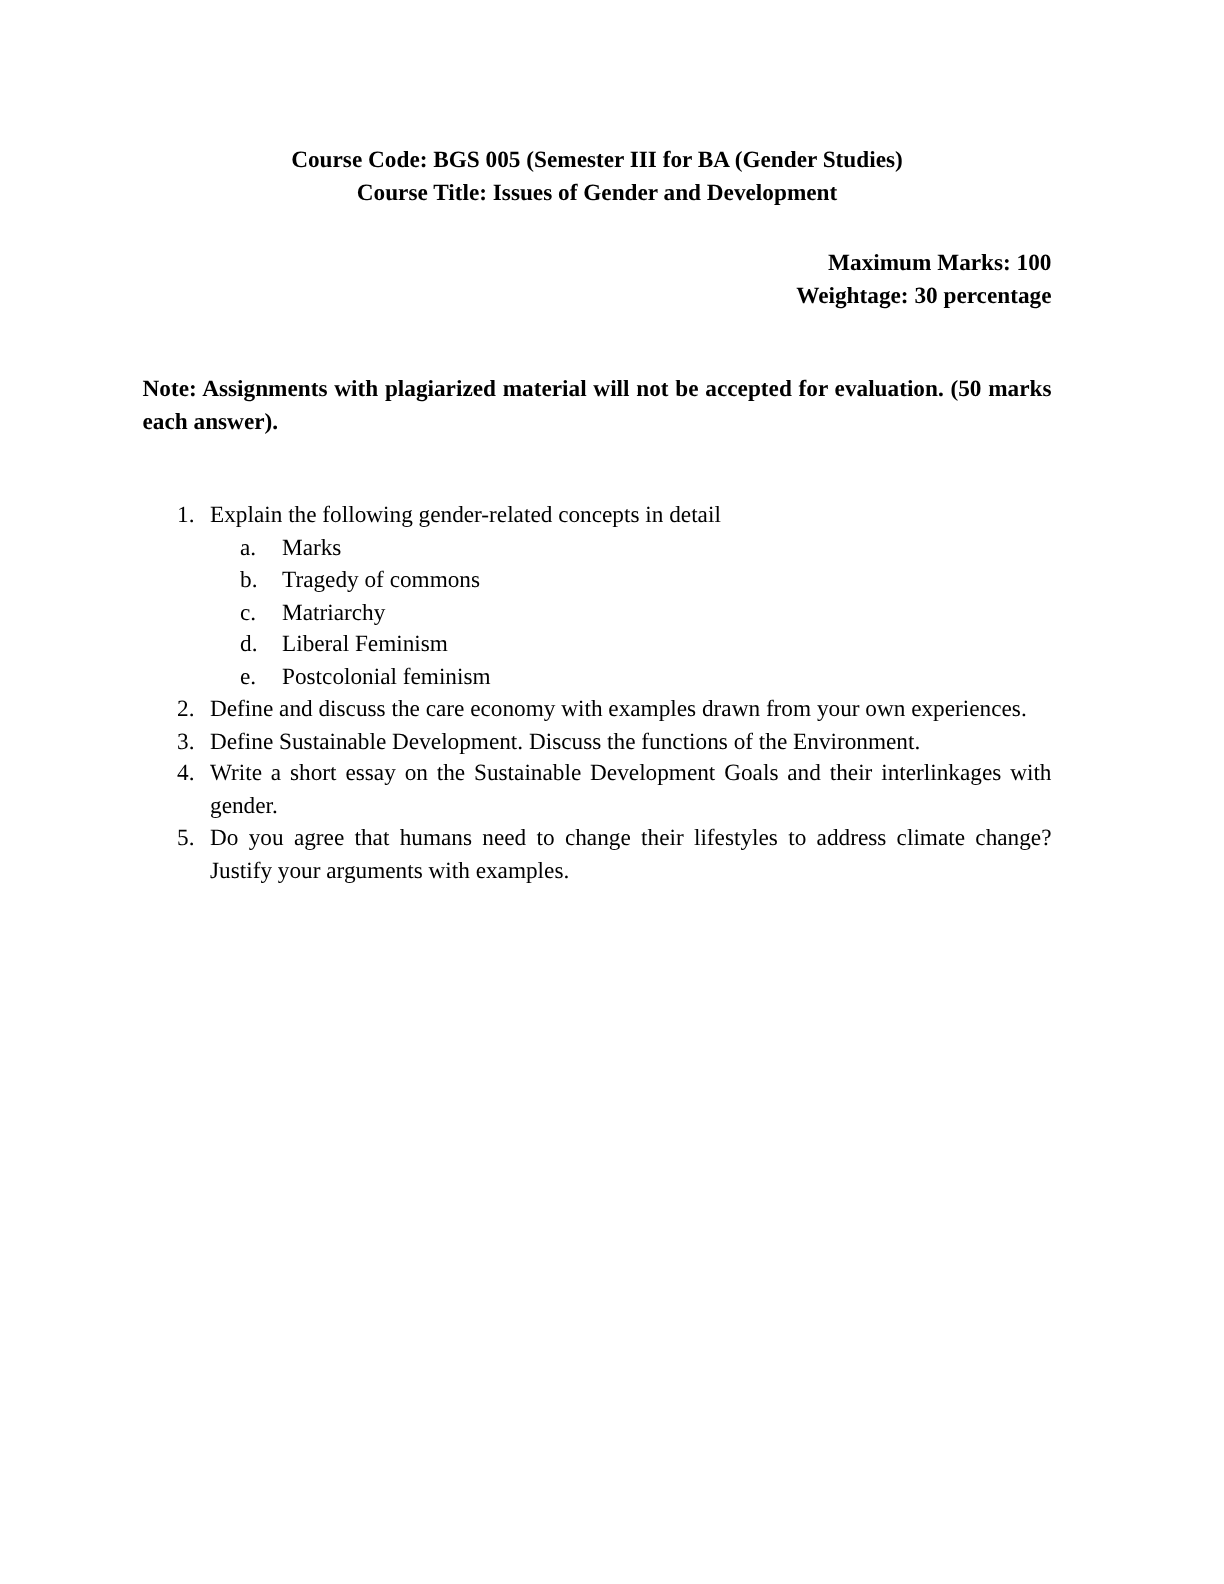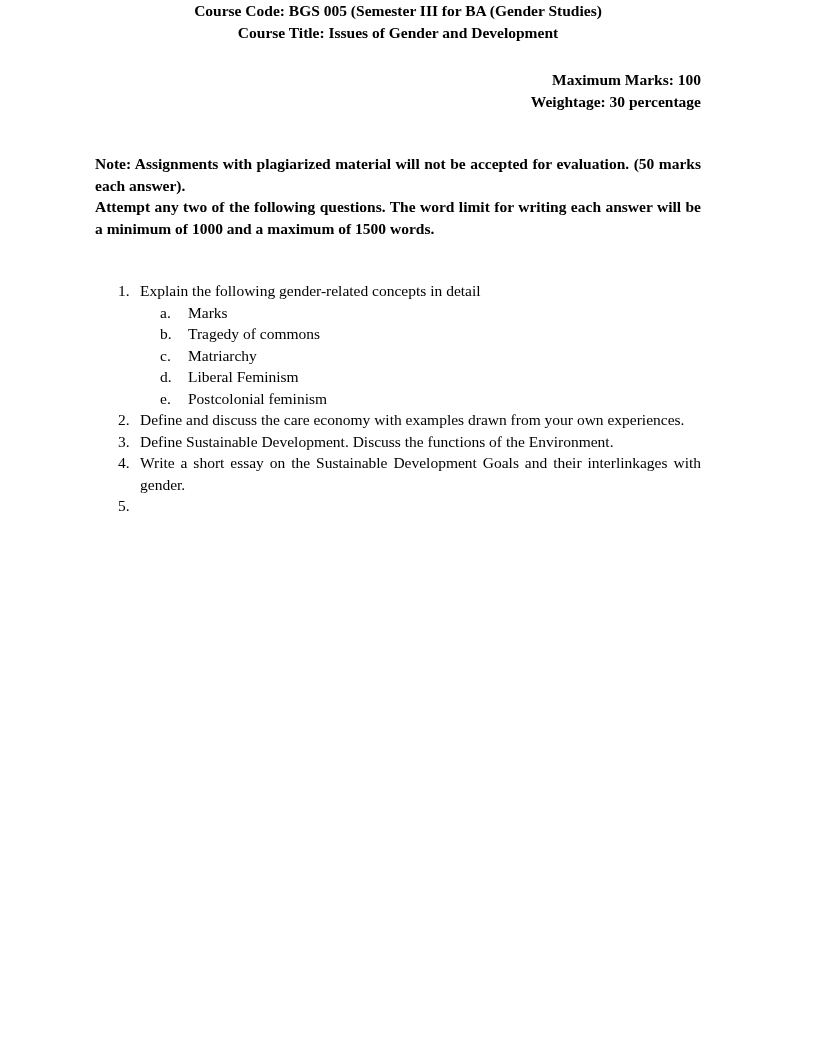--- a/index.html
+++ b/index.html
@@ -24,21 +24,21 @@
     width: 606px;
   }
   .content p { margin: 0; }
   .hdr {
     margin-top: 0;
     margin-bottom: 11px;
     text-align: center;
     font-weight: bold;
     line-height: 21.5px;
   }
-  .hdr.first { }
+  .hdr.first { margin-top: 96px; }
   .meta {
     margin-top: 26px;
     text-align: right;
   }
   .meta-line {
     font-weight: bold;
     line-height: 21.5px;
     margin-bottom: 11px;
   }
   .para {
@@ -81,21 +81,20 @@
 
     <p class="hdr first">Course Code: BGS 005 (Semester III for BA (Gender Studies)</p>
     <p class="hdr">Course Title: Issues of Gender and Development</p>
 
     <div class="meta">
       <p class="meta-line">Maximum Marks: 100</p>
       <p class="meta-line">Weightage: 30 percentage</p>
     </div>
 
     <p class="para note">Note: Assignments with plagiarized material will not be accepted for evaluation. (50 marks each answer).</p>
-    <p class="para">Attempt any two of the following questions. The word limit for writing each answer will be a minimum of 1000 and a maximum of 1500 words.</p>
 
     <div class="qlist">
 
       <div class="q">
         <span class="qnum">1.</span>
         <span>Explain the following gender-related concepts in detail</span>
       </div>
       <div class="sub">
         <span class="subletter">a.</span>
         <span>Marks</span>
@@ -127,17 +126,18 @@
         <span>Define Sustainable Development. Discuss the functions of the Environment.</span>
       </div>
 
       <div class="q">
         <span class="qnum">4.</span>
         <span>Write a short essay on the Sustainable Development Goals and their interlinkages with gender.</span>
       </div>
 
       <div class="q">
         <span class="qnum">5.</span>
+        <span>Do you agree that humans need to change their lifestyles to address climate change? Justify your arguments with examples.</span>
       </div>
 
     </div>
   </div>
 </div>
 
 </body></html>

